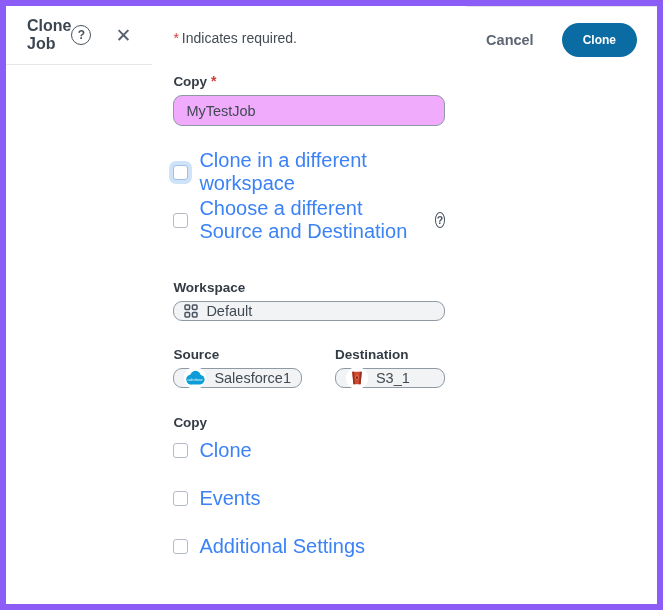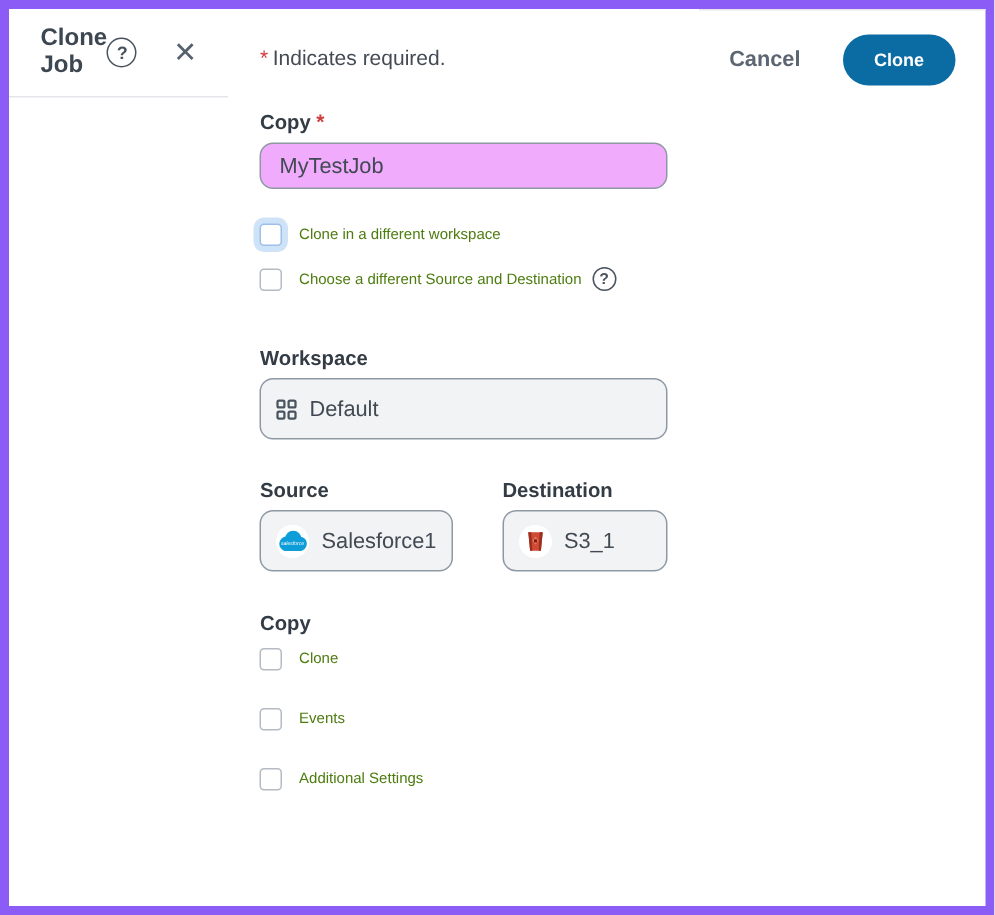--- a/index.html
+++ b/index.html
@@ -44,41 +44,41 @@
   .text-input {
     margin-top: 6px; width: 100%; height: 31px;
     border: 1px solid #8f99a4; border-radius: 9px;
     padding: 0 12px; font-family: "Liberation Sans", sans-serif;
     font-size: 14.5px; color: #414952; background: #f0abfc; outline: none;
     display: block;
   }
 
   .cb-row { display: flex; align-items: center; cursor: pointer; }
   .cb-row-1 { margin-top: 23px; }
-  .cb-row-2 { margin-top: 14px; }
+  .cb-row-2 { margin-top: 2px; }
   .checkbox {
     width: 15px; height: 15px; flex: 0 0 15px;
     border: 1.5px solid #b4bbc3; border-radius: 3px; background: #fff;
   }
   .checkbox.focused {
     border-color: #9dc0ea;
     box-shadow: 0 0 0 4px rgba(148, 192, 240, 0.45);
   }
-  .cb-label { margin-left: 11px; font-size: 10px; color: #4d7c0f; }
+  .cb-label { margin-left: 11px; font-size: 20px; color: #3b82f6; }
   .inline-help {
     margin-left: 7px;
     width: 16px; height: 16px; border: 1.4px solid #4a545f; border-radius: 50%;
     display: inline-flex; align-items: center; justify-content: center;
     font-size: 10.5px; font-weight: bold; color: #4a545f; line-height: 1;
     background: none; cursor: pointer;
   }
 
   .workspace-label { margin-top: 37px; }
   .chip-field {
-    margin-top: 6px; height: 41px;
+    margin-top: 6px; height: 20px;
     border: 1px solid #8f99a4; border-radius: 9px;
     background: #f1f3f5;
     display: flex; align-items: center; padding: 0 10px;
     font-size: 14.5px; color: #414952;
   }
   .chip-field .chip-text { margin-left: 8px; }
 
   .two-col { display: grid; grid-template-columns: 1fr 1fr; column-gap: 33px; margin-top: 26px; }
 
   .conn-icon {

